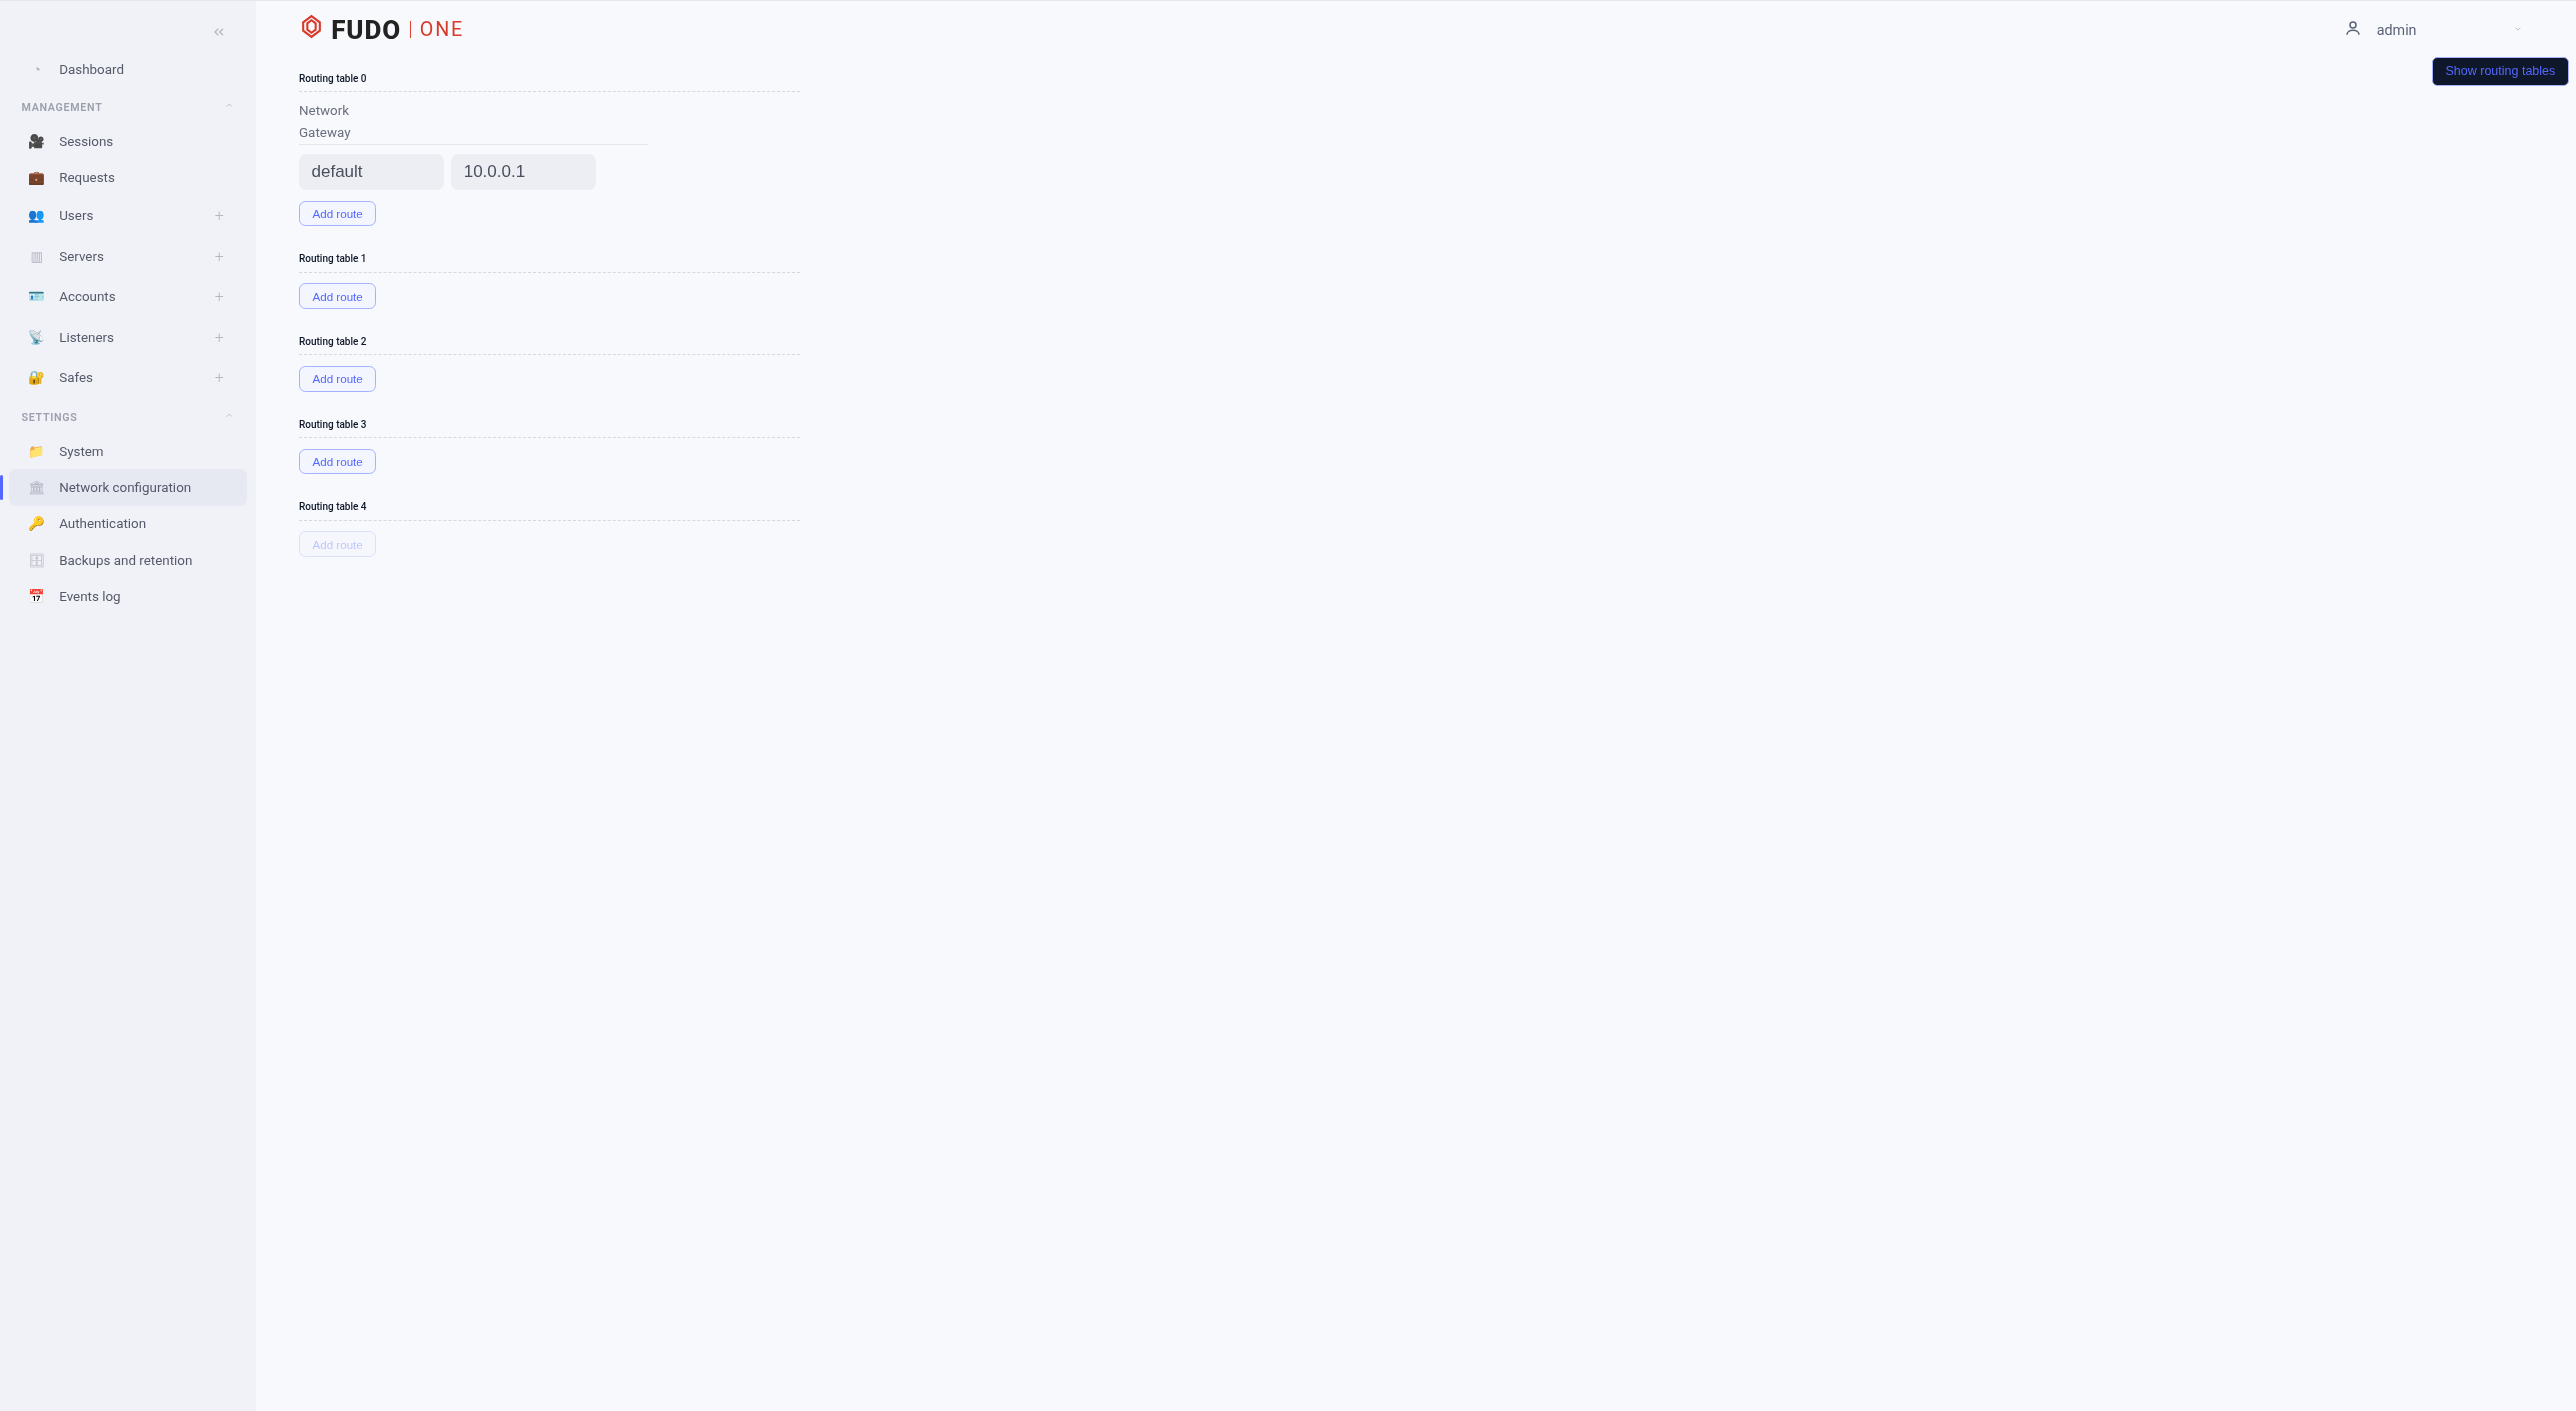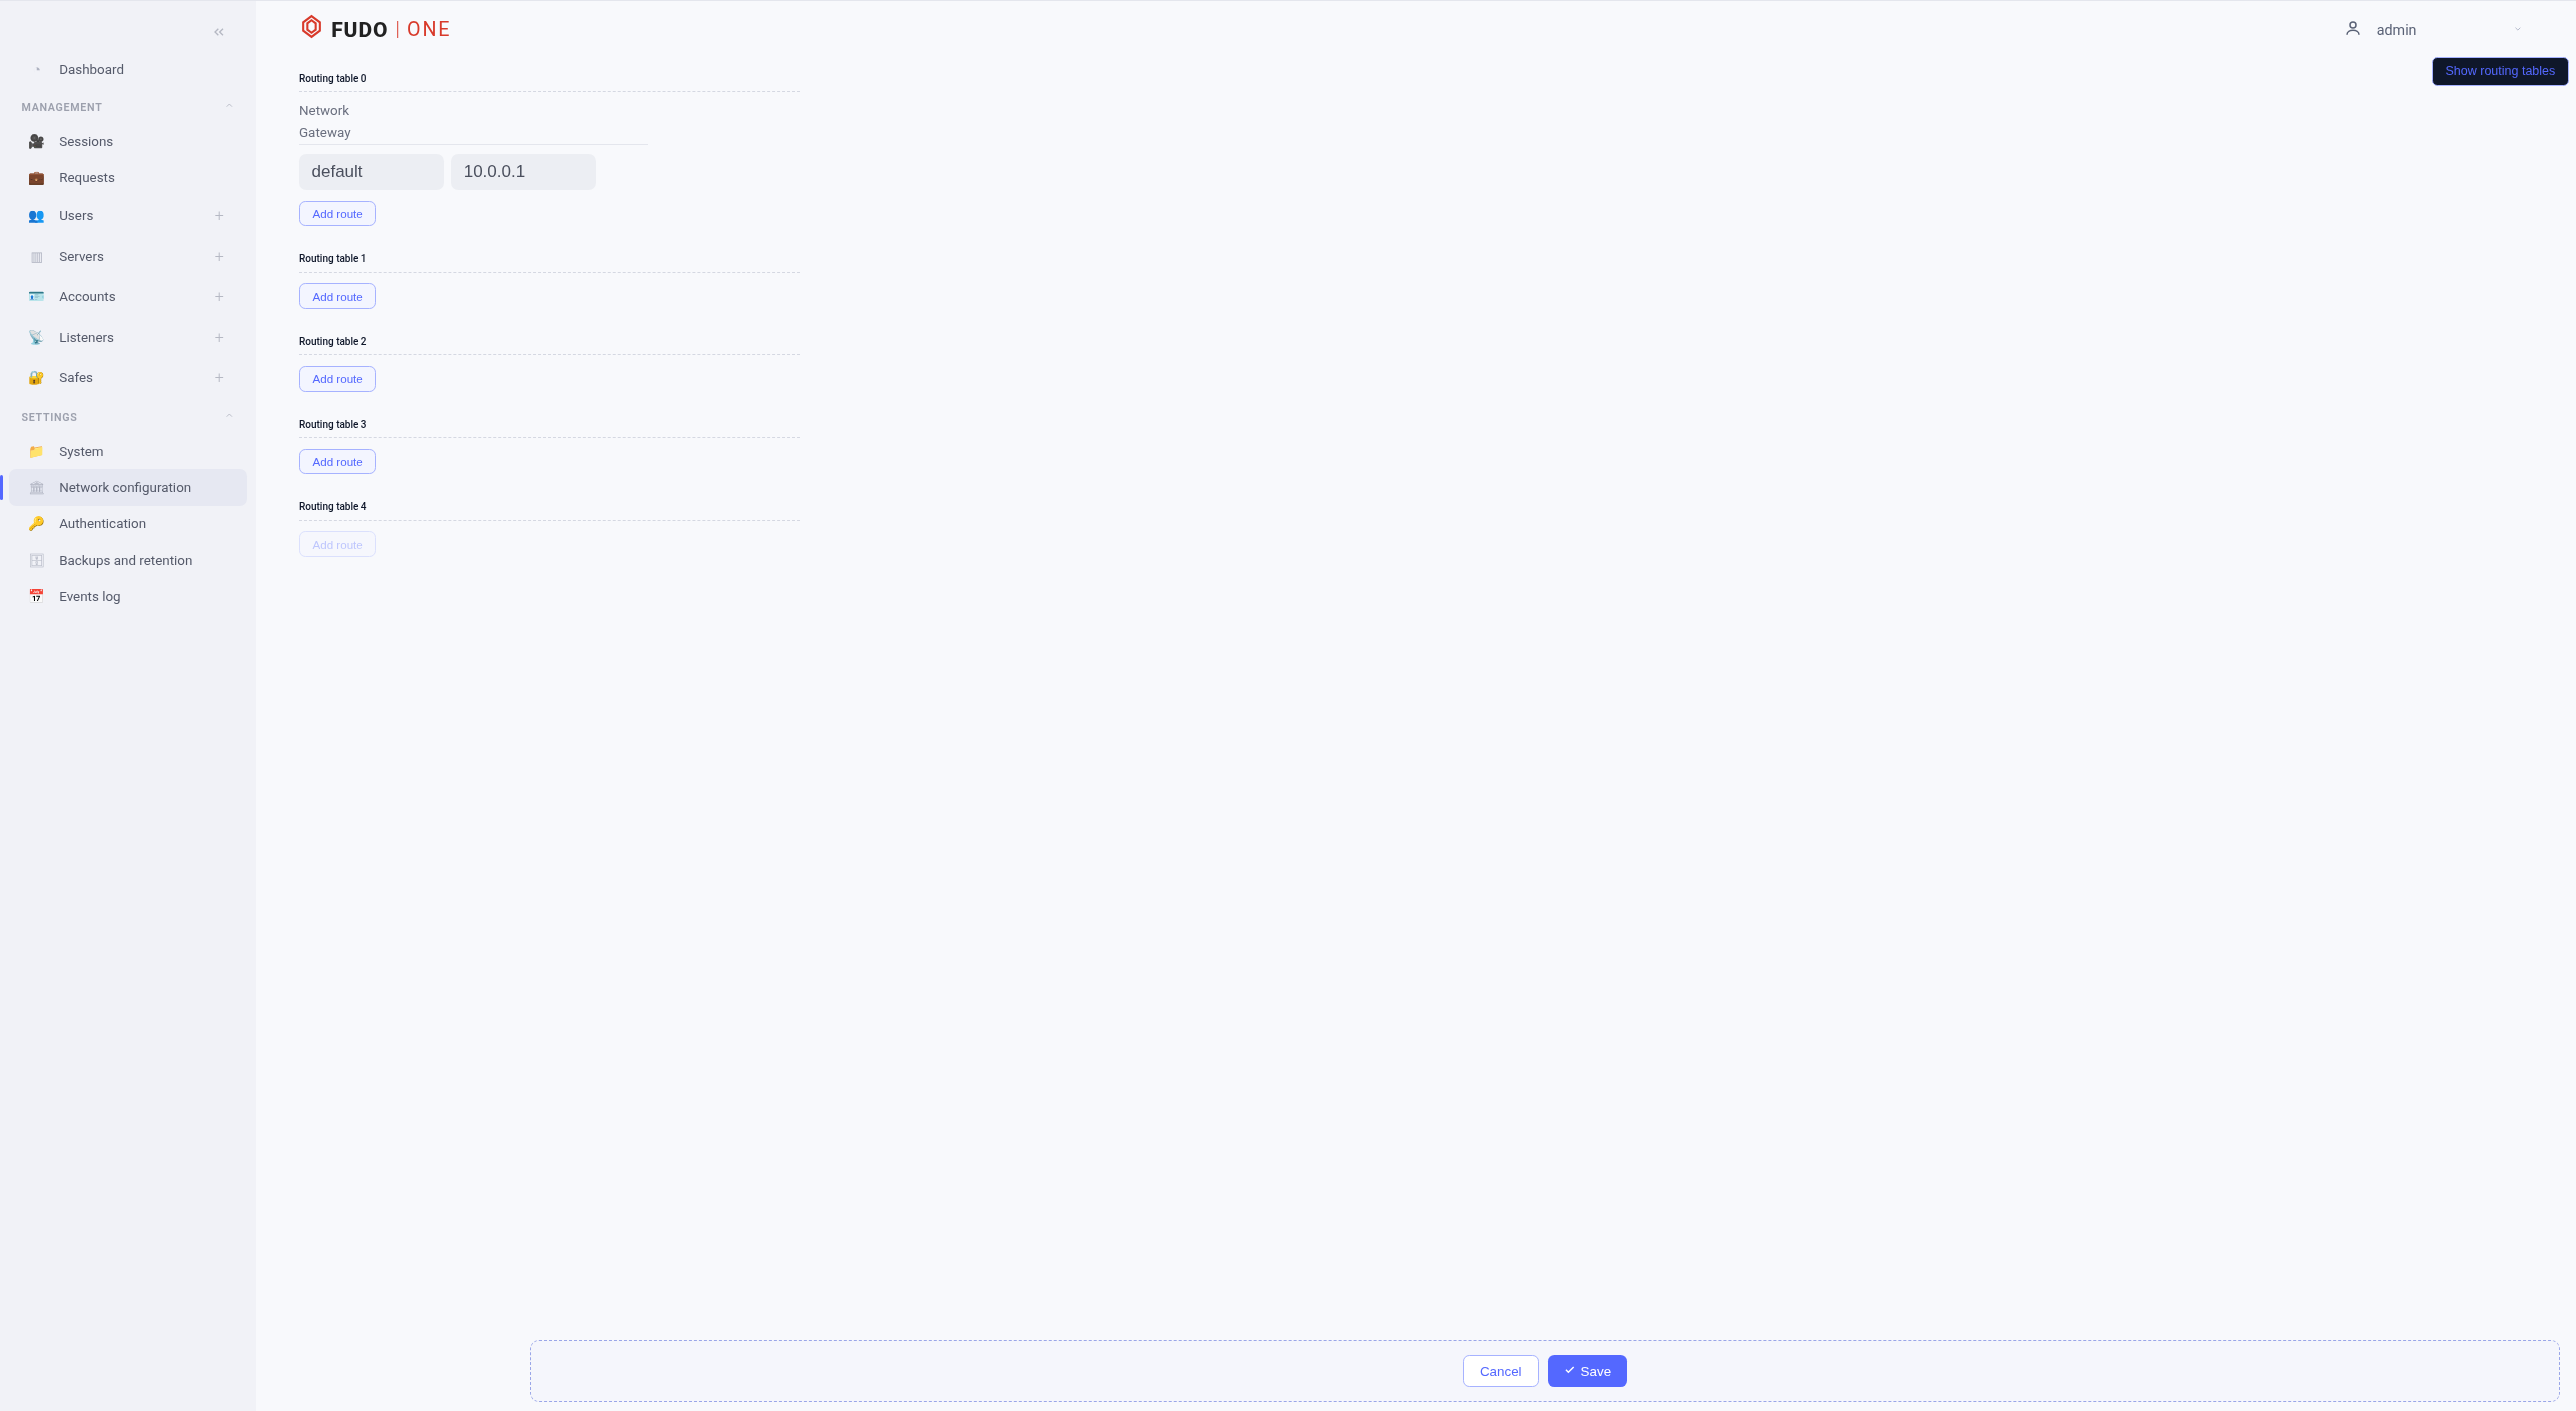--- a/index.html
+++ b/index.html
@@ -110,21 +110,21 @@
       display: flex;
       align-items: center;
       gap: 7.2px;
     }
     .logo-mark {
       color: #d83a2b;
       font-size: 25px;
     }
     .logo-text {
       font-weight: 800;
-      font-size: 21px;
+      font-size: 26px;
       letter-spacing: 0.9px;
       color: #222;
     }
     .logo-sep {
       color: #d83a2b;
       font-weight: 300;
       font-size: 19.7px;
     }
     .logo-sub {
       color: #d83a2b;
@@ -420,26 +420,15 @@
         <div class="routing-title">Routing table 3</div>
         <button class="add-route-btn">Add route</button>
       </div>
 
       <div class="routing-section">
         <div class="routing-title">Routing table 4</div>
         <button class="add-route-btn" style="opacity:.35">Add route</button>
       </div>
     </div>
 
-    <div class="footer-actions">
-      <button class="btn-cancel">Cancel</button>
-      <button class="btn-save">
-        <span>
-          <svg width="11.6" height="11.6" viewBox="0 0 24 24" fill="none" stroke="currentColor" stroke-width="3">
-              <polyline points="20 6 9 17 4 12"></polyline>
-            </svg>
-        </span>
-        <span>Save</span>
-      </button>
-    </div>
   </main>
 </div>
 
 
 </body></html>

